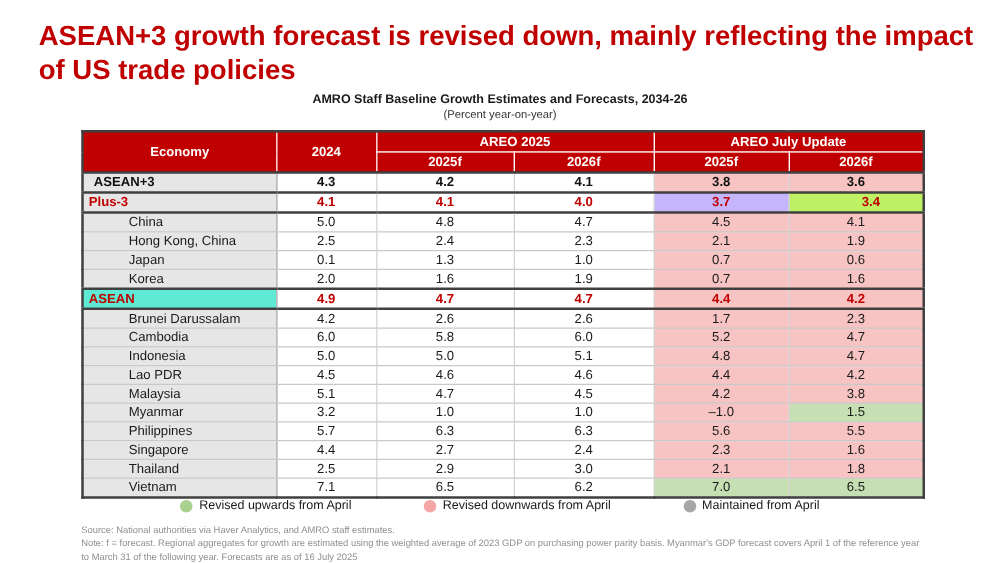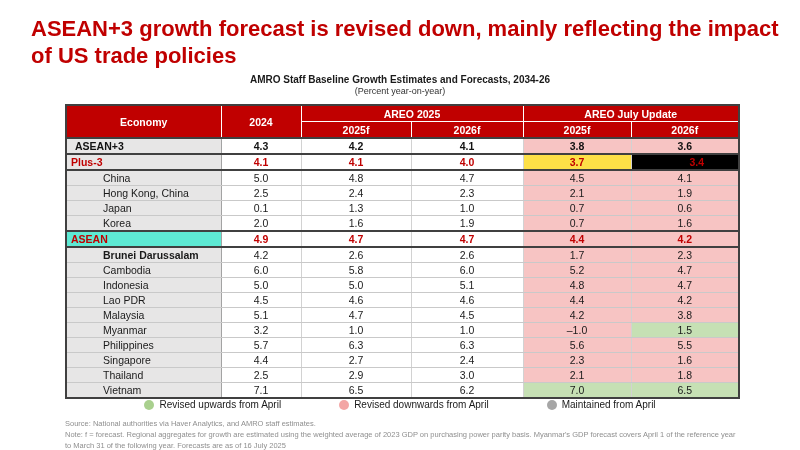--- a/index.html
+++ b/index.html
@@ -104,22 +104,22 @@
           <td>4.2</td>
           <td>4.1</td>
           <td style="background: rgb(247, 196, 195);">3.8</td>
           <td style="background: rgb(247, 196, 195);">3.6</td>
         </tr>
         <tr class="row-sub divider">
           <td class="econ indent-1" style="background: rgb(231, 230, 230);">Plus-3</td>
           <td>4.1</td>
           <td>4.1</td>
           <td>4.0</td>
-          <td style="background: #fde047; margin-top: 17px;">3.7</td>
-          <td style="background: #000000; padding-left: 28px;">3.4</td>
+          <td style="background: #c4b5fd; margin-top: 17px;">3.7</td>
+          <td style="background: #bef264; padding-left: 28px;">3.4</td>
         </tr>
         <tr class="row-plain">
           <td class="econ indent-2" style="background: rgb(231, 230, 230);">China</td>
           <td>5.0</td>
           <td>4.8</td>
           <td>4.7</td>
           <td style="background: rgb(247, 196, 195);">4.5</td>
           <td style="background: rgb(247, 196, 195);">4.1</td>
         </tr>
         <tr class="row-plain">
@@ -148,21 +148,21 @@
         </tr>
         <tr class="row-sub divider">
           <td class="econ indent-1" style="background: #5eead4;">ASEAN</td>
           <td>4.9</td>
           <td>4.7</td>
           <td>4.7</td>
           <td style="background: rgb(247, 196, 195);">4.4</td>
           <td style="background: rgb(247, 196, 195);">4.2</td>
         </tr>
         <tr class="row-plain">
-          <td class="econ indent-2" style="background: rgb(231, 230, 230); font-weight: bold;">Brunei Darussalam</td>
+          <td class="econ indent-2" style="background: rgb(231, 230, 230);">Brunei Darussalam</td>
           <td>4.2</td>
           <td>2.6</td>
           <td>2.6</td>
           <td style="background: rgb(247, 196, 195);">1.7</td>
           <td style="background: rgb(247, 196, 195);">2.3</td>
         </tr>
         <tr class="row-plain">
           <td class="econ indent-2" style="background: rgb(231, 230, 230);">Cambodia</td>
           <td>6.0</td>
           <td>5.8</td>

